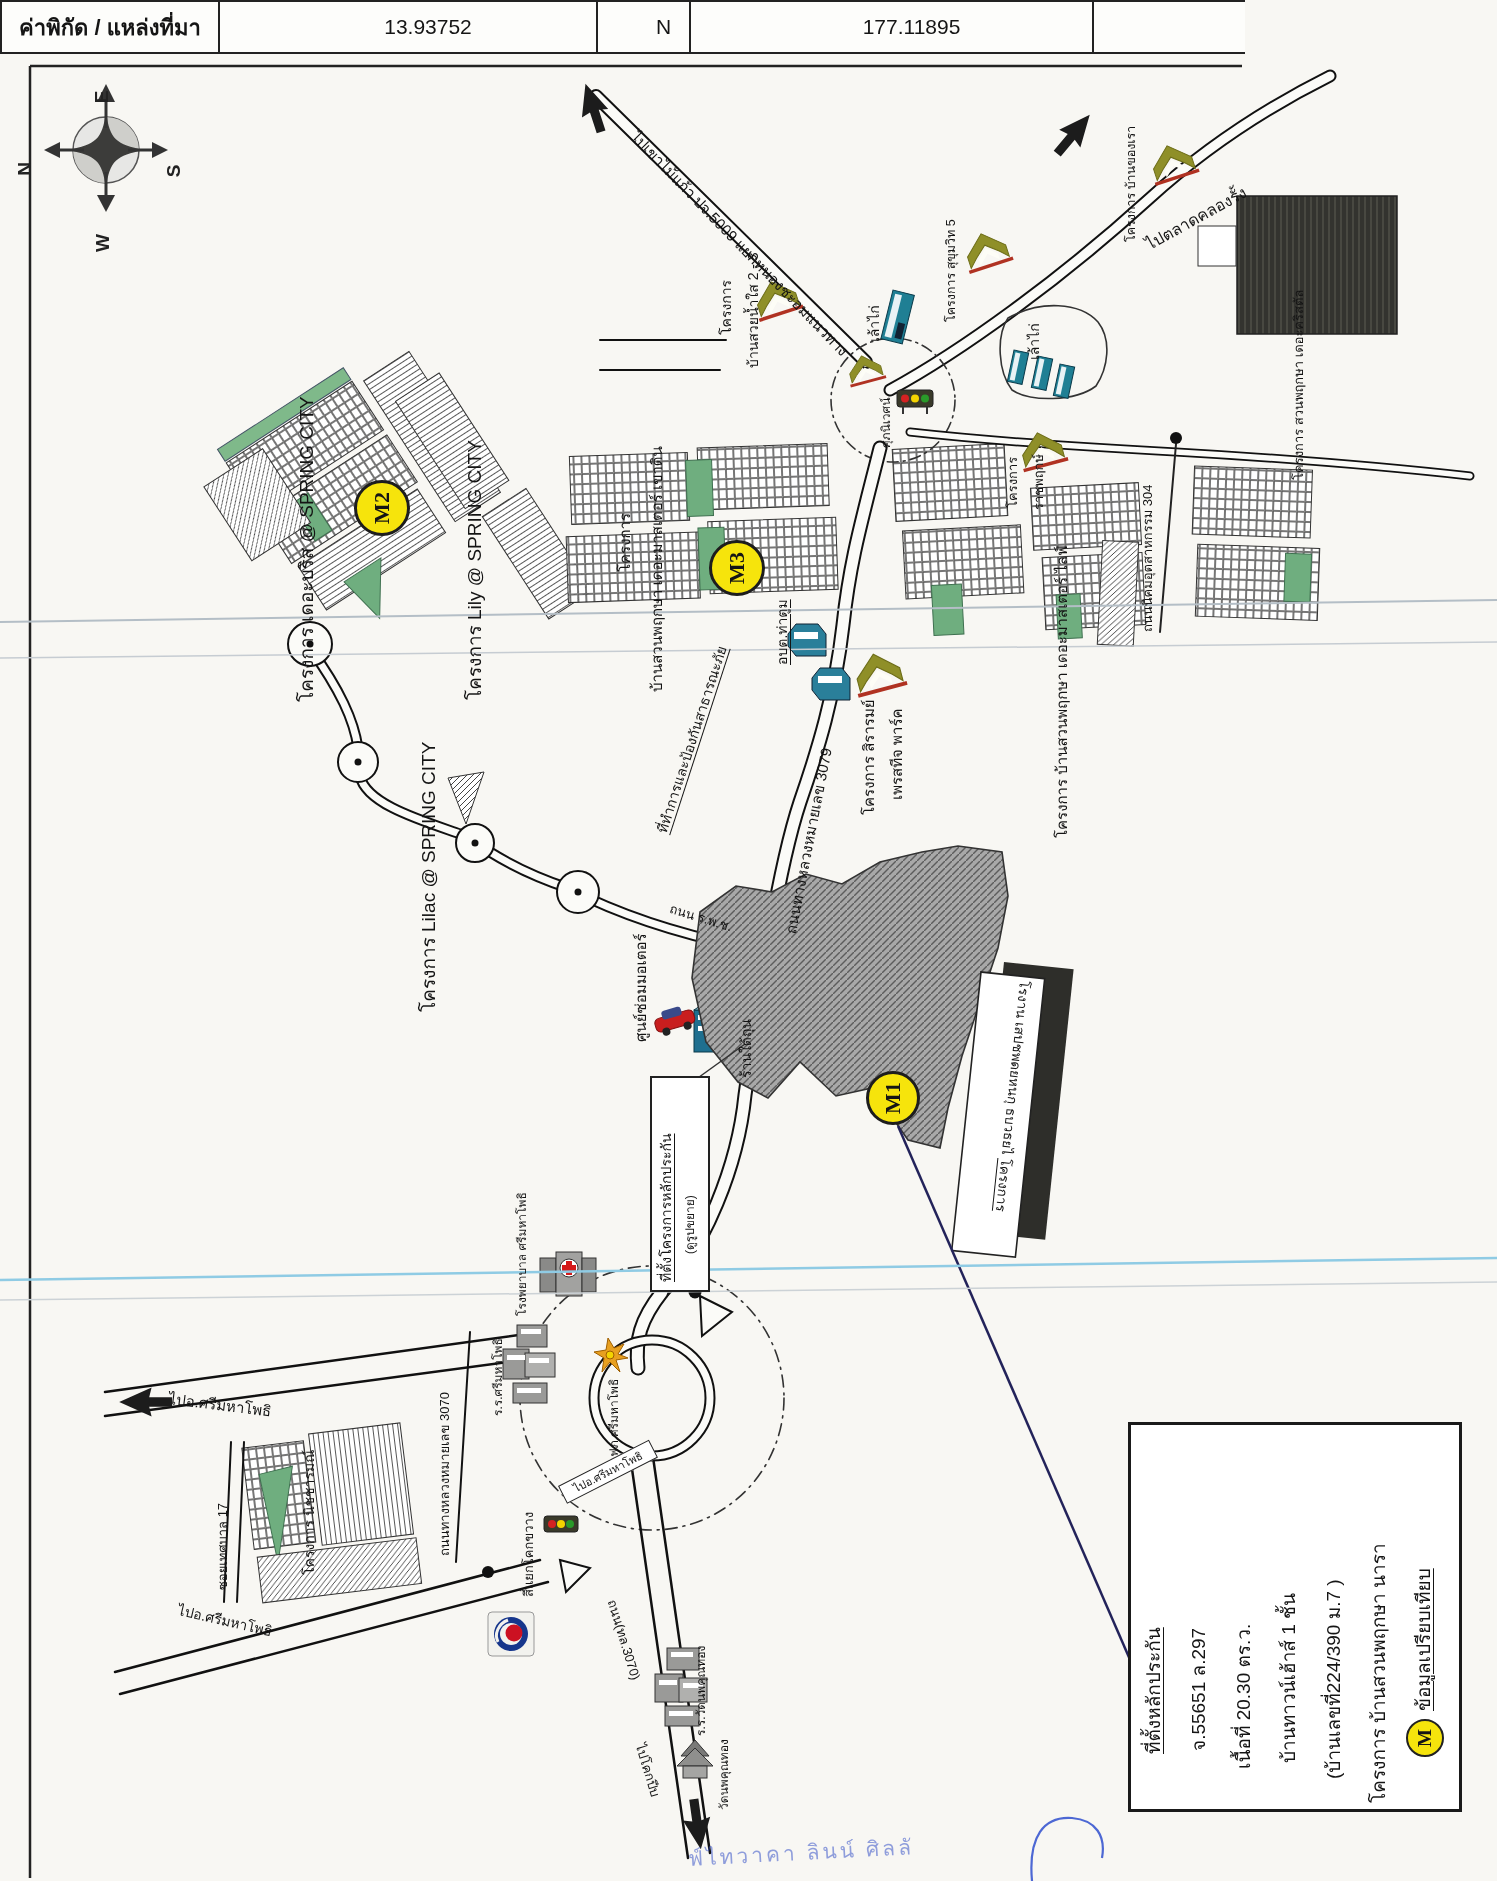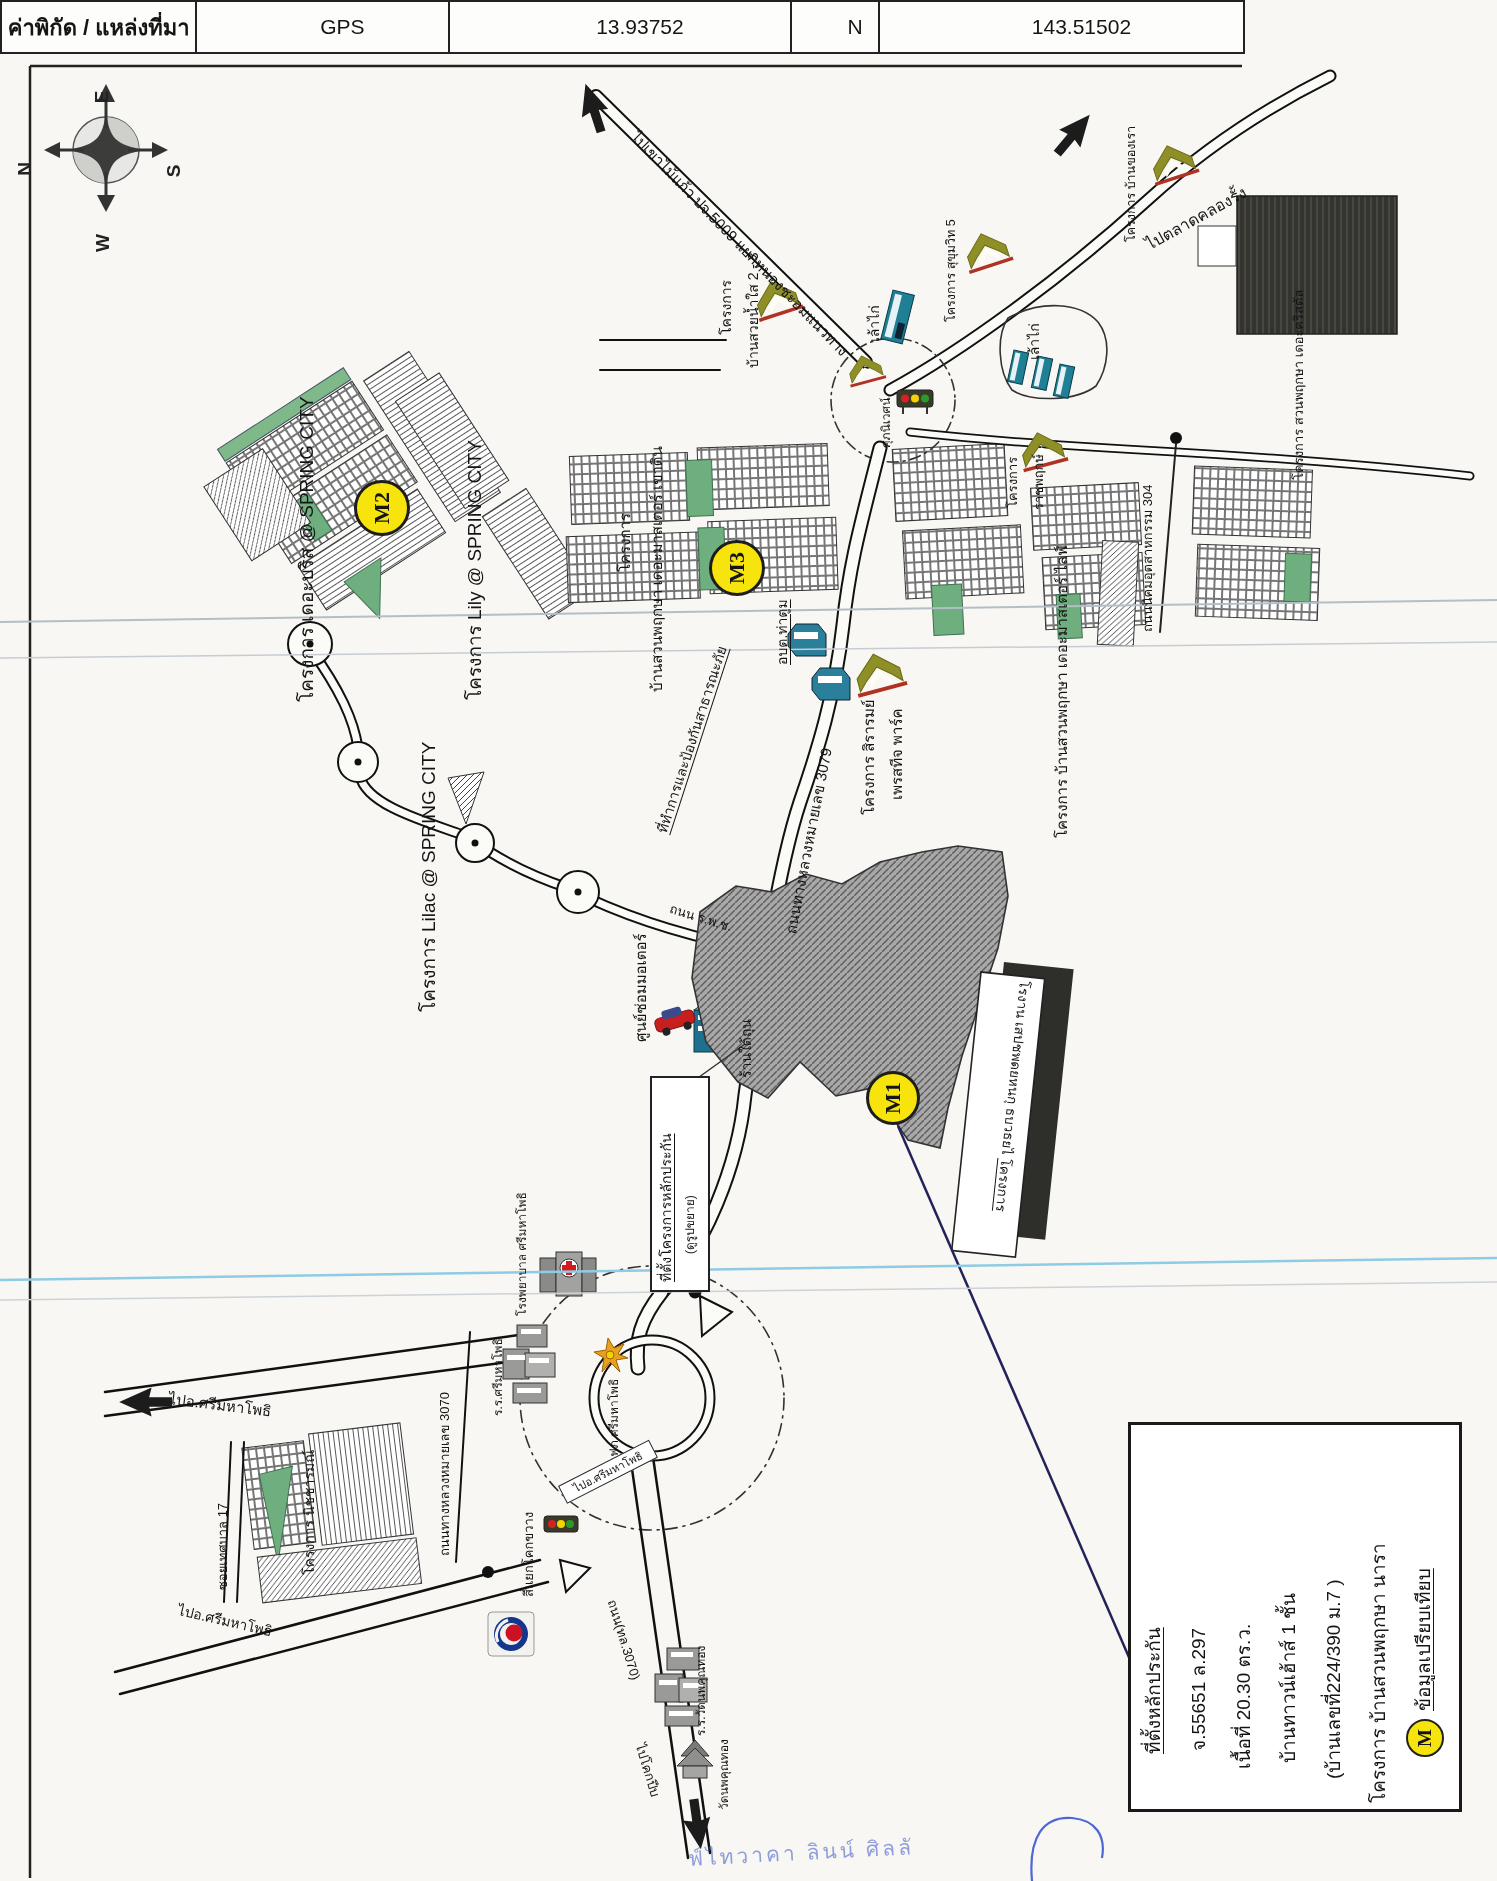--- a/index.html
+++ b/index.html
@@ -340,24 +340,23 @@
       <path d="M0,658 L1497,642" stroke="#c6ccd2" stroke-width="1.5"></path>
       <path d="M0,1280 L1497,1258" stroke="#8fcbe4" stroke-width="2.5"></path>
       <path d="M0,1300 L1497,1282" stroke="#ccd2d6" stroke-width="1.5"></path>
     </g>
 
     <path d="M1032,1881 C1028,1836 1044,1816 1072,1818 C1096,1820 1106,1836 1102,1858" stroke="#2244cc" stroke-width="2.2" fill="none" opacity="0.8"></path>
   </svg>
 
   <div class="hdr" style="border-top:2px solid #222;border-left:2px solid #222;gap:40px;">
     <div class="hcell" style="width:218px">ค่าพิกัด / แหล่งที่มา</div>
-    <div class="hcell" style="width:237px">GPS</div>
     <div class="hcell" style="width:338px">13.93752</div>
     <div class="hcell" style="width:53px">N</div>
-    <div class="hcell" style="width:363px">143.51502</div>
+    <div class="hcell" style="width:363px">177.11895</div>
   </div>
 
   <div class="compass-l" style="left:96px;top:86px">E</div>
   <div class="compass-l" style="left:18px;top:158px">N</div>
   <div class="compass-l" style="left:168px;top:160px">S</div>
   <div class="compass-l" style="left:94px;top:232px">W</div>
 
   <div class="lb" style="left:640px;top:128px;transform:rotate(46deg);font-size:15px">ไปเขาไม้แก้ว ปจ.5009 แยกหนองชะอมแนวทาง</div>
   <div class="lb v" style="left:718px;top:335px;font-size:14px">โครงการ</div>
   <div class="lb v" style="left:745px;top:368px;font-size:14px">บ้านสวยน้ำใส 2 - 3</div>

